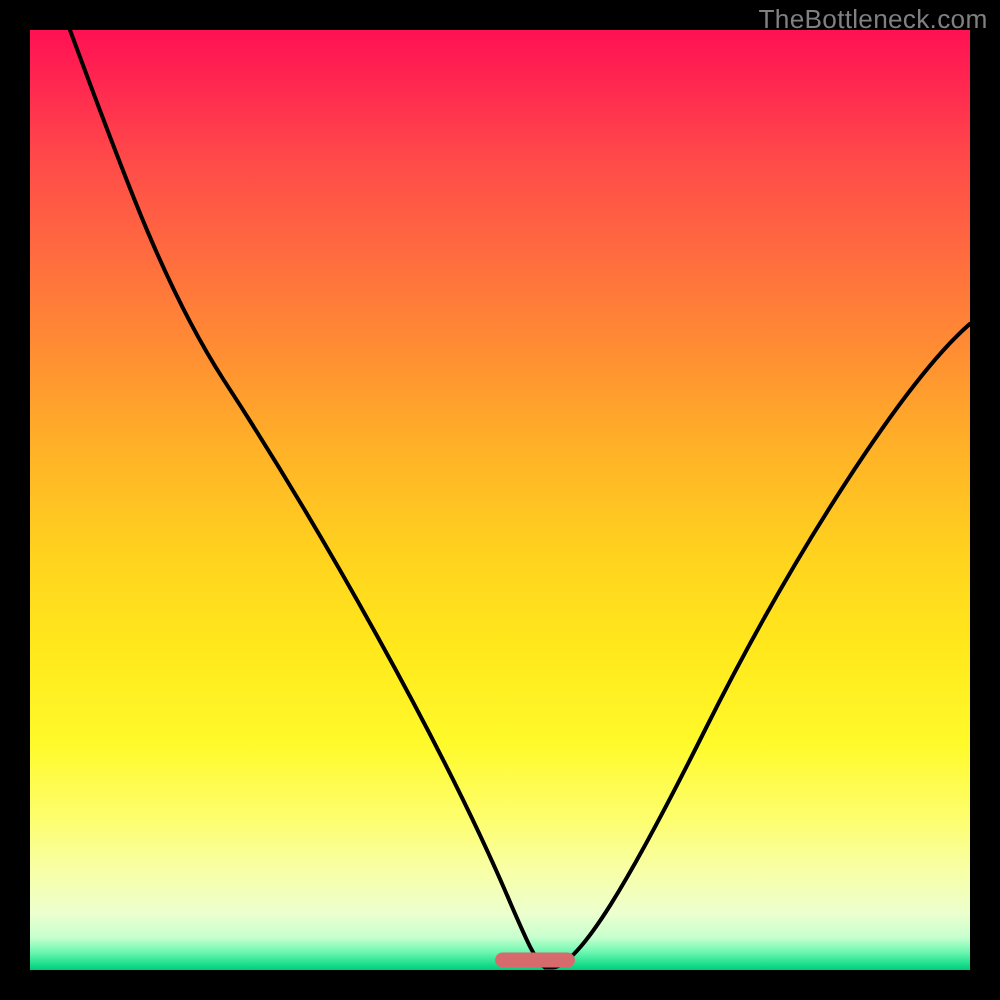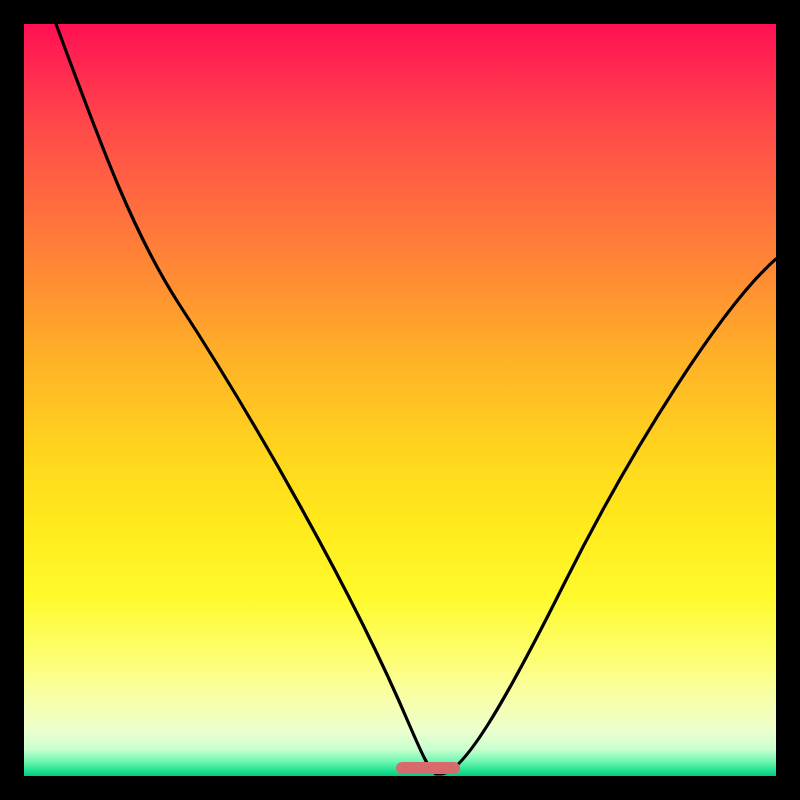--- a/index.html
+++ b/index.html
@@ -81,13 +81,14 @@
   <div class="plot-area">
     <div class="gradient"></div>
 
     <svg class="curve" viewBox="0 0 752 752" preserveAspectRatio="none">
       <path id="curve-path" fill="none" stroke-linecap="round" stroke-linejoin="round" d="M 32 0 C 80 130, 110 210, 155 280 C 230 395, 330 570, 385 700 C 398 730, 405 746, 412 750 L 418 750 C 440 748, 480 680, 540 560 C 610 420, 700 280, 752 235" stroke="#000000" stroke-width="3.2"></path>
     </svg>
 
     <div id="marker" class="marker" style="left: 372.24px; width: 63.92px; bottom: 2px; background: rgb(215, 106, 109);"></div>
   </div>
 
+  <div class="watermark">TheBottleneck.com</div>
 </div>
 
 </body></html>

